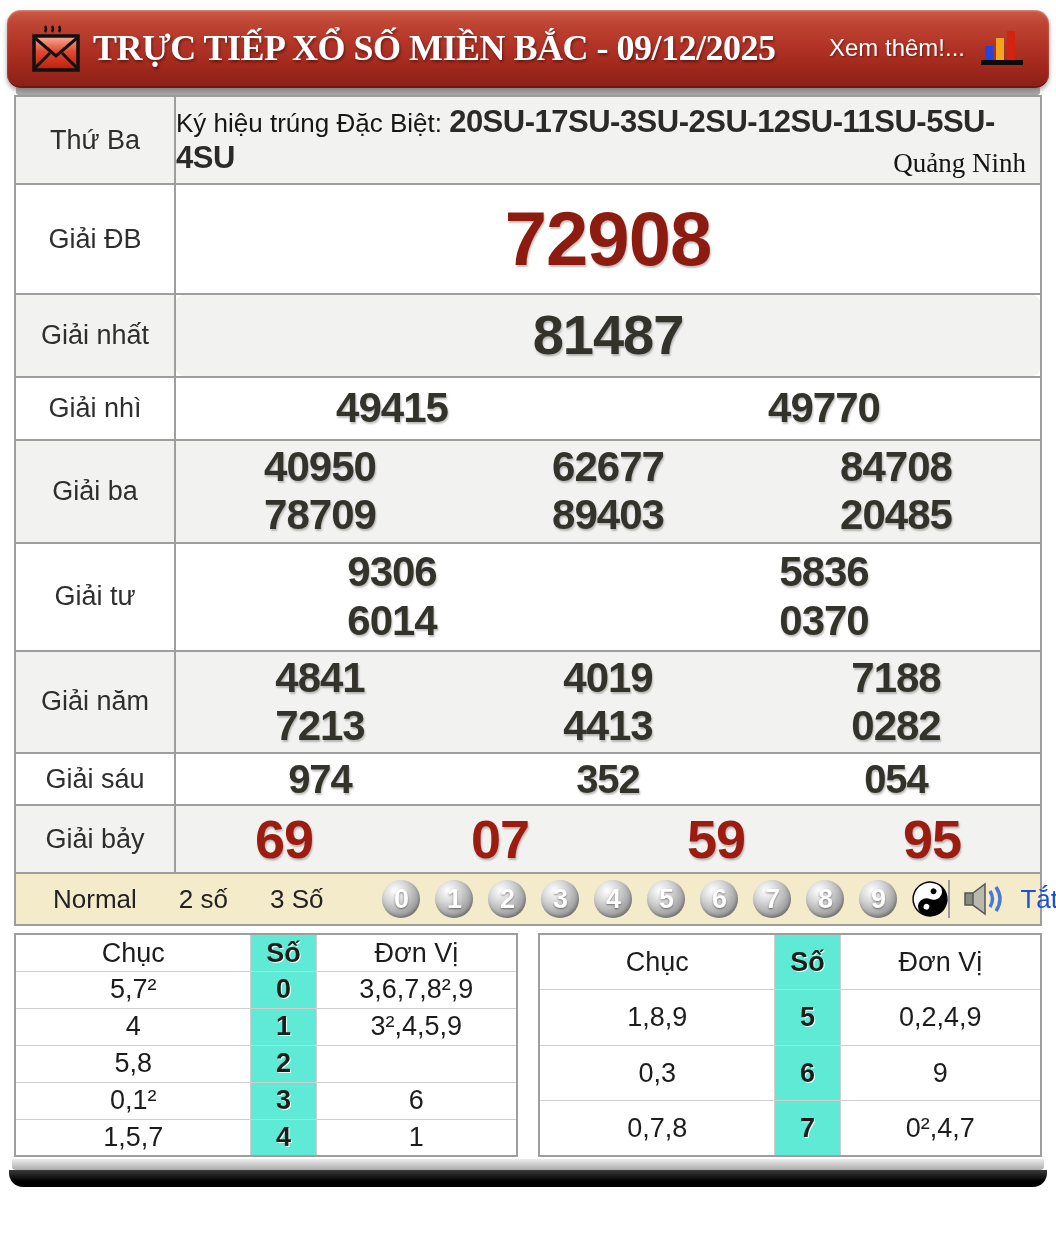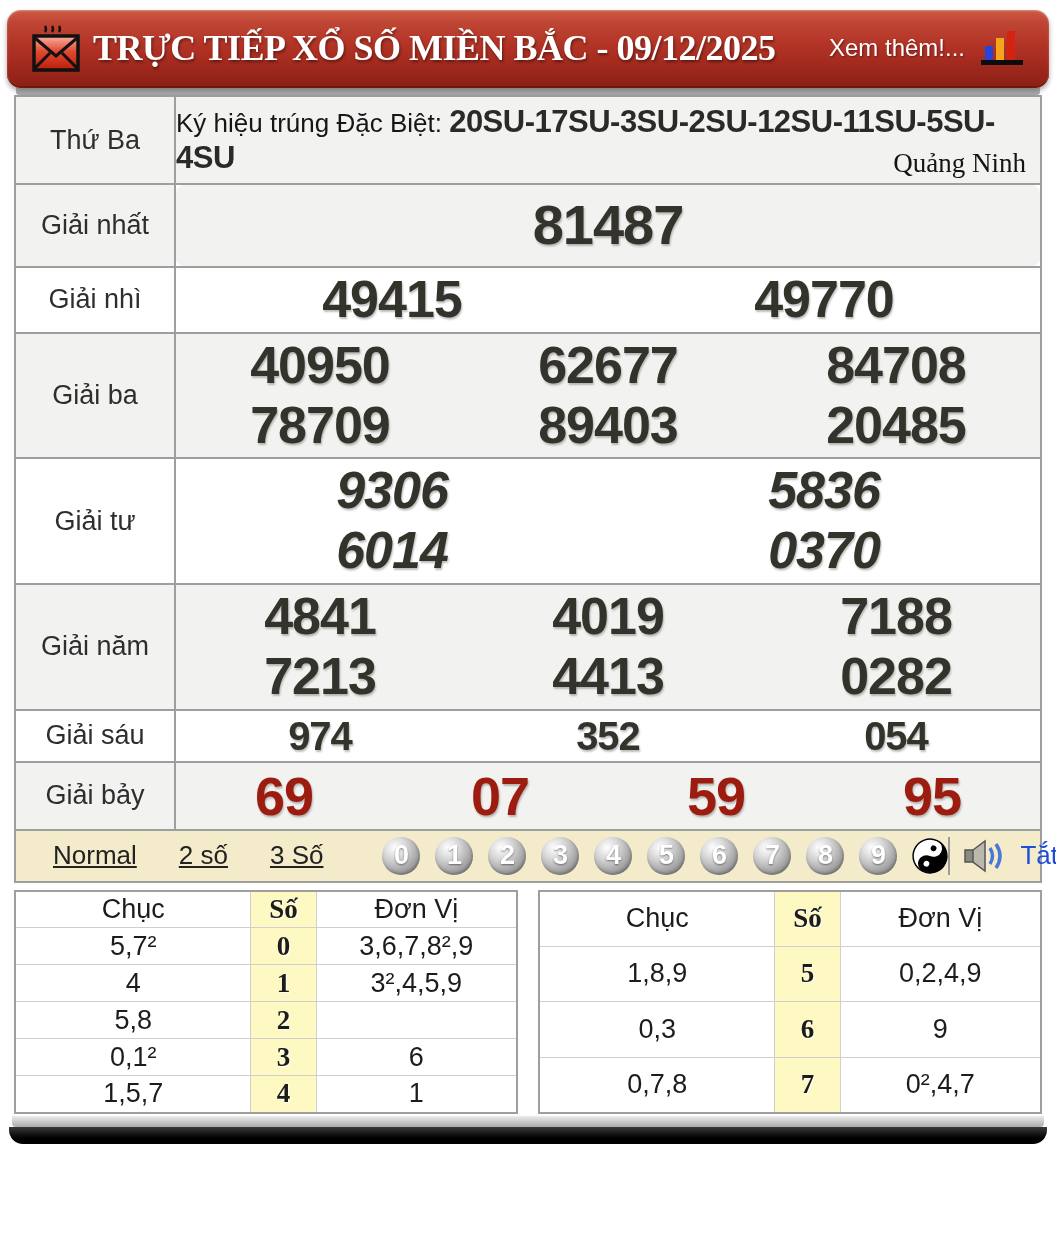--- a/index.html
+++ b/index.html
@@ -33,46 +33,46 @@
   tr.r-white td { background:#ffffff; }
   td.val { padding:2px 0; }
   .numrow { display:flex; justify-content:space-around; align-items:center; }
   .num {
     font-weight:700; color:#34332b; letter-spacing:-1px;
     font-family:"Liberation Sans","DejaVu Sans",sans-serif; font-stretch:condensed;
     text-shadow:1px 2px 2px rgba(70,70,70,0.35); line-height:1.15;
   }
   .n-db { font-size:76px; color:#8c1b10; }
   .n-1  { font-size:56px; }
-  .n-2  { font-size:52px; }
+  .n-2  { font-size:42px; }
   .n-6  { font-size:40px; }
   .n-7  { font-size:54px; color:#9c1c10; }
   tr.row-sym td.val { height:88px; }
   tr.row-db  td.val { height:110px; }
   tr.row-1   td.val { height:83px;border-radius:12px; }
   tr.row-2   td.val { height:63px; }
   tr.row-3   td.val { height:101px; }
-  tr.row-4   td.val { height:108px;font-style:italic; }
+  tr.row-4   td.val { height:108px; }
   tr.row-5   td.val { height:102px; }
   tr.row-6   td.val { height:48px; }
   tr.row-7   td.val { height:64px; }
 
   .sym-cell { position:relative; padding:8px 16px 30px 20px; }
   .sym-prefix { font-size:26px; color:#161616; }
   .sym-codes  { font-size:31px; font-weight:700; color:#2b2a26; letter-spacing:-0.5px; }
   .province { position:absolute; right:14px; bottom:4px;
     font-family:"Liberation Serif","DejaVu Serif",serif; font-size:27px; color:#141414; }
 
   
   .controls {
     margin:0 14px; height:52px; background:#f4ebca;
     border:2px solid #9e9e9e; border-top:none;
     display:flex; align-items:center; padding:0 16px;
   }
-  .mode { font-size:26px; color:#222; padding:0 21px; cursor:pointer; white-space:nowrap;text-decoration:underline; }
+  .mode { font-size:26px; color:#222; padding:0 21px; cursor:pointer; white-space:nowrap; }
   .vsep { width:2px; height:38px; background:#9b9b9b; }
   .balls { display:flex; align-items:center; gap:15px; margin-left:38px; }
   .ball {
     width:38px; height:38px; border-radius:50%;
     background:radial-gradient(circle at 34% 28%, #ffffff 0%, #d9d9d9 30%, #a8a8a8 62%, #7c7c7c 100%);
     color:#fff; font-size:27px; font-weight:700;
     display:flex; align-items:center; justify-content:center;
     text-shadow:0 1px 2px rgba(0,0,0,0.45); cursor:pointer;
     box-shadow:inset -1px -2px 3px rgba(0,0,0,0.25);
   }
@@ -80,22 +80,22 @@
   .ctrl-right { display:flex; align-items:center; margin-left:auto; gap:14px; }
   .mute-label { color:#1d4ed8; font-size:26px; cursor:pointer; white-space:nowrap; }
 
   
   .digit-tables { display:flex; gap:20px; margin:7px 14px 0; }
   table.dt { flex:1; border-collapse:collapse; border:2px solid #9e9e9e; background:#fff; table-layout:fixed; }
   table.dt td, table.dt th { border:1px solid #cfcfcf; height:37px; text-align:center;
     font-size:27px; color:#1c1c1c; font-weight:400; }
   table.dt th { font-weight:400; }
   table.dt .c-tens { width:47%;margin-top:11px; }
-  table.dt .c-digit { width:13%; background:#fef9c3; font-weight:700;
-    text-shadow:1px 1px 0 rgba(255,255,255,0.9);font-family:Liberation Serif, serif; }
+  table.dt .c-digit { width:13%; background:#5eead4; font-weight:700;
+    text-shadow:1px 1px 0 rgba(255,255,255,0.9); }
   table.dt th.c-digit { font-weight:700; }
   table.dt .c-units { width:40%; }
 
   
   .silver-bottom { height:11px; margin:2px 12px 0;
     background:linear-gradient(180deg,#ececec,#ababab); border-radius:0 0 4px 4px; }
   .black-bar { height:17px; margin:0 9px; border-radius:0 0 14px 14px;
     background:linear-gradient(180deg,#3a3a3a,#000 65%); }
 </style>
 </head>
@@ -136,20 +136,28 @@
   <table class="results">
     <tbody>
         <tr class="r-gray row-sym">
       <td class="lbl">Thứ Ba</td>
       <td class="val sym-cell">
         <span class="sym-prefix">Ký hiệu trúng Đặc Biệt: </span><span class="sym-codes">20SU-17SU-3SU-2SU-12SU-11SU-5SU-4SU</span>
         <span class="province">Quảng Ninh</span>
       </td>
     </tr>
 
+    <tr class="r-white row-db">
+      <td class="lbl">Giải ĐB</td>
+      <td class="val">
+            <div class="numrow">
+        <span class="num n-db">72908</span>
+      </div>
+          </td>
+    </tr>
 
     <tr class="r-gray row-1">
       <td class="lbl">Giải nhất</td>
       <td class="val">
             <div class="numrow">
         <span class="num n-1">81487</span>
       </div>
           </td>
     </tr>
 

